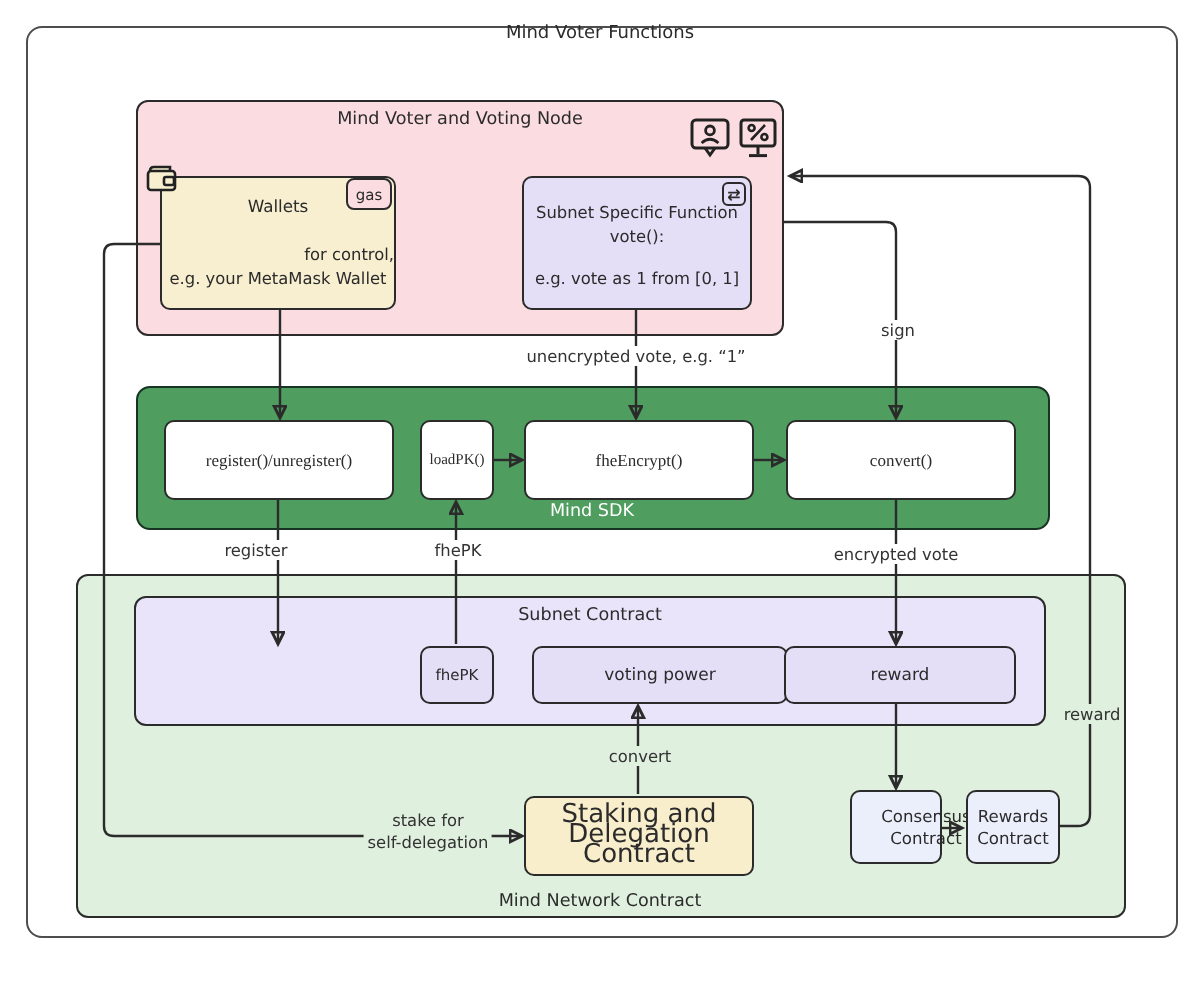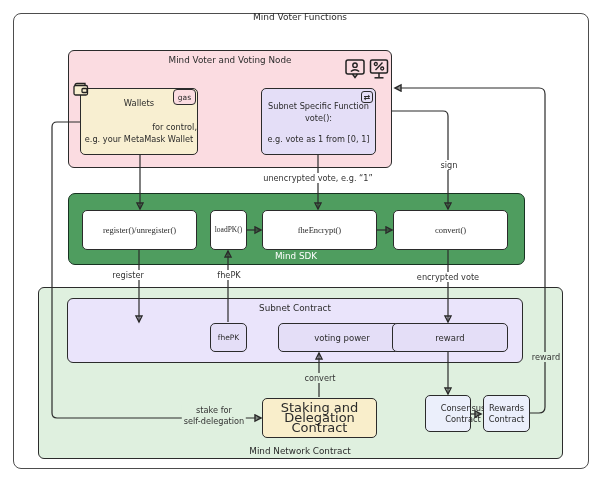--- a/index.html
+++ b/index.html
@@ -143,21 +143,21 @@
   <div class="abs small-box sdk-box" style="left:262px;width:115px;">
       <span>fheEncrypt()</span>
     </div>
   <div class="abs small-box sdk-box" style="left:393px;width:115px;">
       <span>convert()</span>
     </div>
 
   <div class="abs small-box sub-box" style="left:210px;width:37px;font-size:7.5px;">
       <span>fhePK</span>
     </div>
-  <div class="abs small-box sub-box" style="left:278px;width:128px;text-align:center;">
+  <div class="abs small-box sub-box" style="left:266px;width:128px;text-align:center;">
       <span>voting power</span>
     </div>
   <div class="abs small-box sub-box" style="left:392px;width:116px;">
       <span>reward</span>
     </div>
 
   <div class="abs small-box staking">
       <span>Staking and Delegation Contract</span>
     </div>
   <div class="abs small-box contract-sm" style="left:425px;width:46px;padding-left:33px;">

